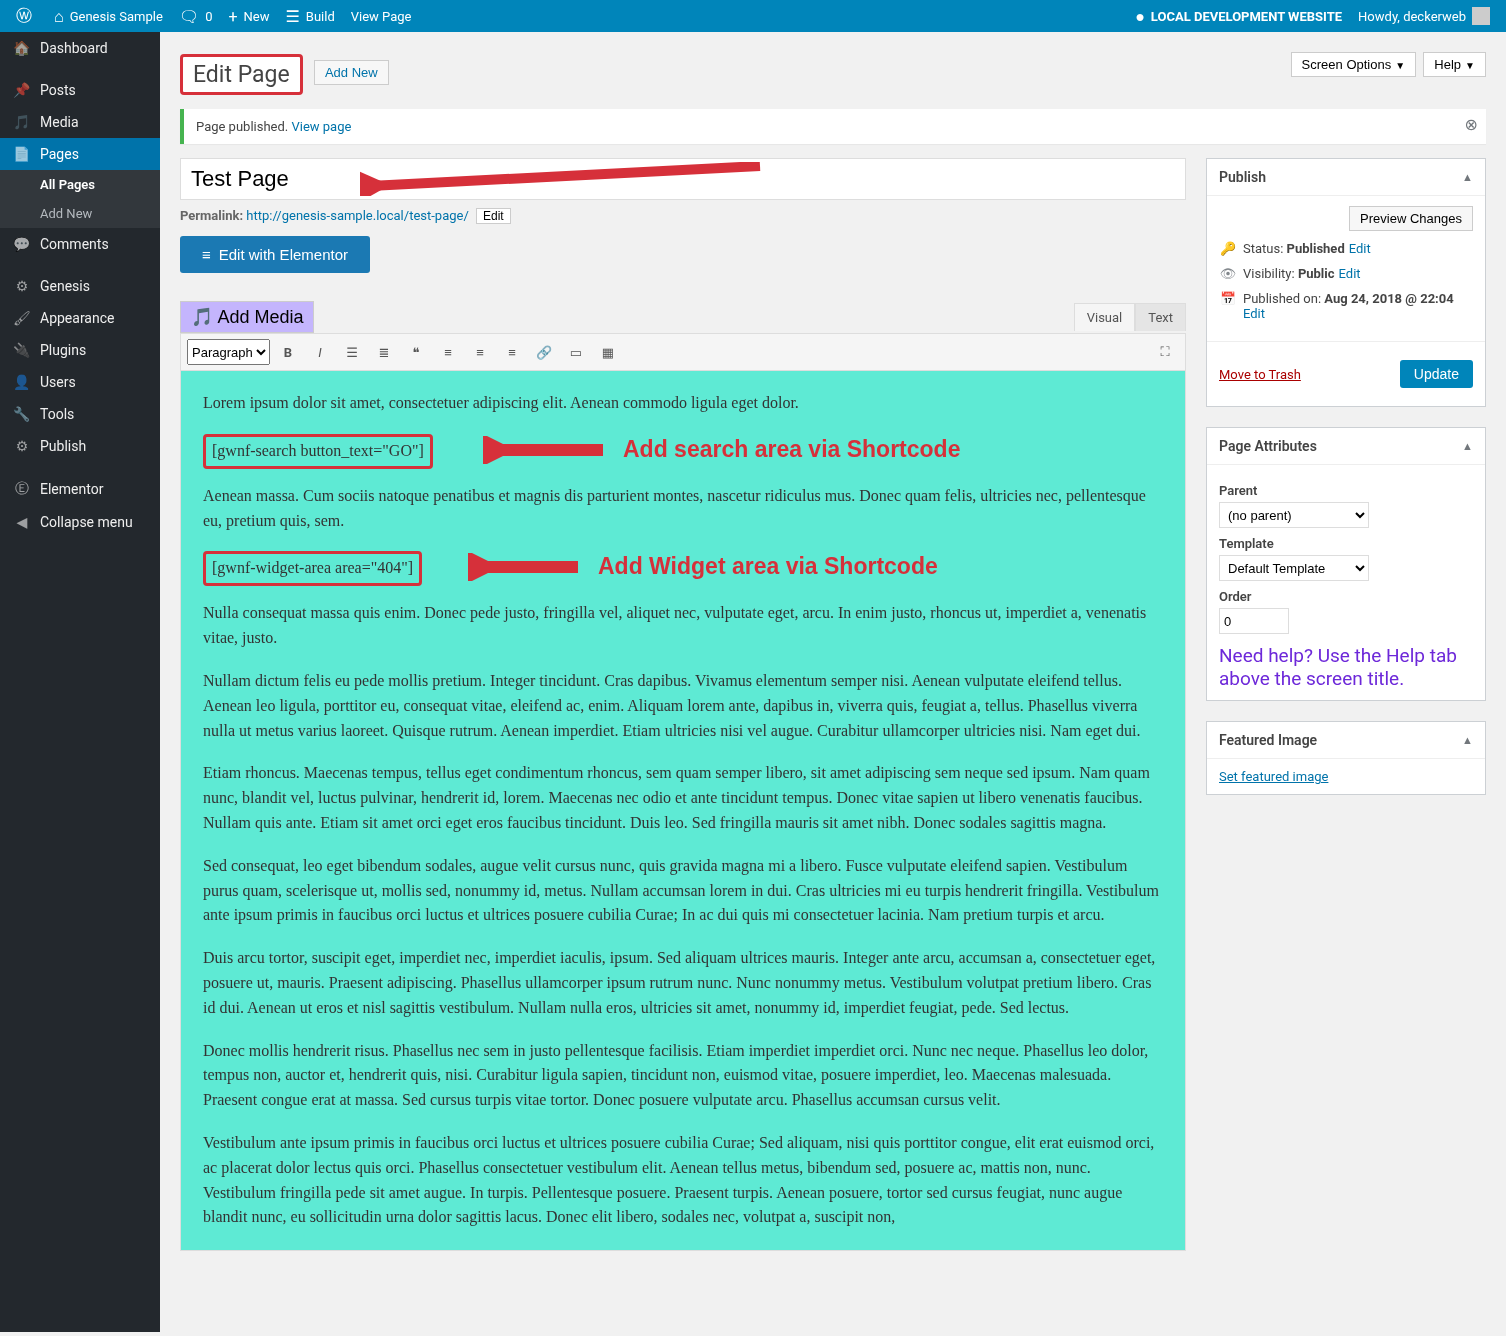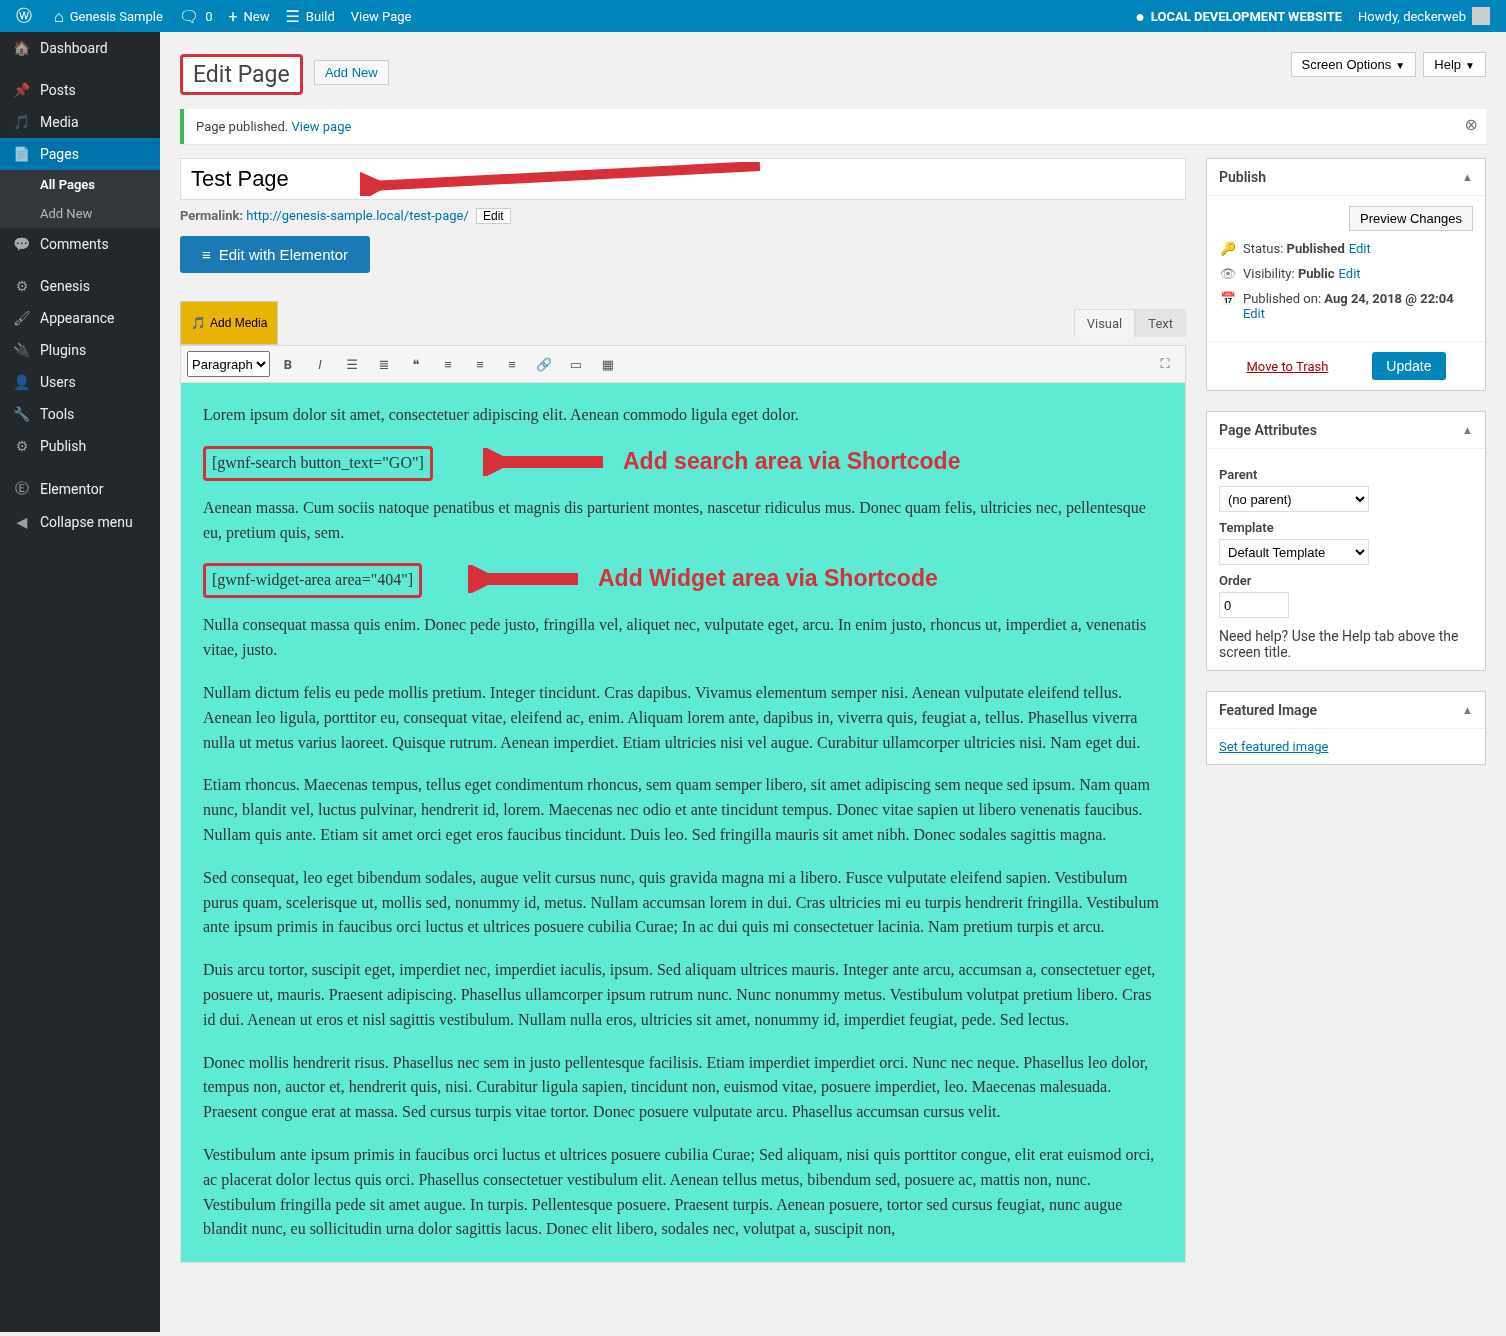--- a/index.html
+++ b/index.html
@@ -56,21 +56,21 @@
 .permalink-row { margin: 8px 0 12px; font-size: 13px; color: #666; }
 .permalink-row .edit-btn { border: 1px solid #ccc; background: #fff; padding: 0 6px; font-size: 12px; cursor: pointer; margin-left: 4px; }
 
 
 .elementor-btn { display: inline-flex; align-items: center; background: #1b79b3; color: #fff; padding: 10px 22px; font-size: 15px; border-radius: 3px; cursor: pointer; border: none; }
 .elementor-btn .eicon { margin-right: 8px; font-weight: bold; }
 
 
 .editor-wrap { margin-top: 28px; }
 .media-row { display: flex; justify-content: space-between; align-items: center; }
-.add-media { border: 1px solid #ccc; background: #eab308; padding: 14px 10px; font-size: 12px; cursor: pointer; }
+.add-media { border: 1px solid #ccc; background: #c4b5fd; padding: 4px 10px; font-size: 18px; cursor: pointer; }
 .add-media .icn { margin-right: 4px; }
 .editor-tabs { display: flex; }
 .editor-tabs .etab { border: 1px solid #ddd; border-bottom: none; background: #e5e5e5; padding: 6px 12px; font-size: 13px; cursor: pointer; color: #555; }
 .editor-tabs .etab.active { background: #f5f5f5; }
 
 .toolbar-row { background: #f5f5f5; border: 1px solid #ddd; padding: 4px 6px; display: flex; align-items: center; gap: 4px; position: relative; }
 .toolbar-row select { height: 26px; font-size: 13px; }
 .tb-btn { width: 28px; height: 28px; display: inline-flex; align-items: center; justify-content: center; color: #555; cursor: pointer; }
 .tb-btn.expand { position: absolute; right: 6px; }
 
@@ -85,27 +85,27 @@
 
 
 .postbox { background: #fff; border: 1px solid #ccd0d4; margin-bottom: 20px; }
 .postbox-header { padding: 10px 12px; font-weight: 600; font-size: 14px; border-bottom: 1px solid #eee; display: flex; justify-content: space-between; align-items: center; gap: 12px; }
 .postbox-header .toggle { color: #72777c; cursor: pointer; font-size: 11px; }
 .postbox-body { padding: 10px 12px; font-size: 13px; }
 .preview-btn { float: right; border: 1px solid #ccc; background: #f7f7f7; padding: 4px 10px; font-size: 13px; cursor: pointer; }
 .pub-row { margin: 10px 0; display: flex; align-items: center; }
 .pub-row .pr-icon { width: 18px; color: #82878c; margin-right: 6px; text-align: center; }
 .pub-row .edit-link { margin-left: 4px; }
-.postbox-actions { border-top: 1px solid #eee; padding: 10px 12px; display: flex; justify-content: center; align-items: center; gap: 44px; }
+.postbox-actions { border-top: 1px solid #eee; padding: 18px 12px; display: flex; justify-content: space-between; align-items: center; gap: 44px; }
 .trash-link { color: #a00; text-decoration: underline; cursor: pointer; }
 .update-btn { background: #0085ba; color: #fff; border: none; padding: 6px 14px; font-size: 14px; border-radius: 3px; cursor: pointer; }
 
 .side-label { font-weight: 600; margin: 8px 0 4px; }
 .side-select, .side-input { width: 100%; max-width: 150px; padding: 2px 4px; font-size: 13px; border: 1px solid #ddd; background: #fff; height: 26px; }
-.side-help { color: #404040; font-size: 14px; margin-top: 10px; }
+.side-help { color: #6d28d9; font-size: 19px; margin-top: 10px; }
 .set-featured { color: #0073aa; text-decoration: underline; cursor: pointer; text-align: right; }
 </style>
 </head>
 <body>
 
 <div id="adminbar">
   <div class="ab-item">
       <span class="ab-icon">ⓦ</span>
     </div>
   <div class="ab-item">

